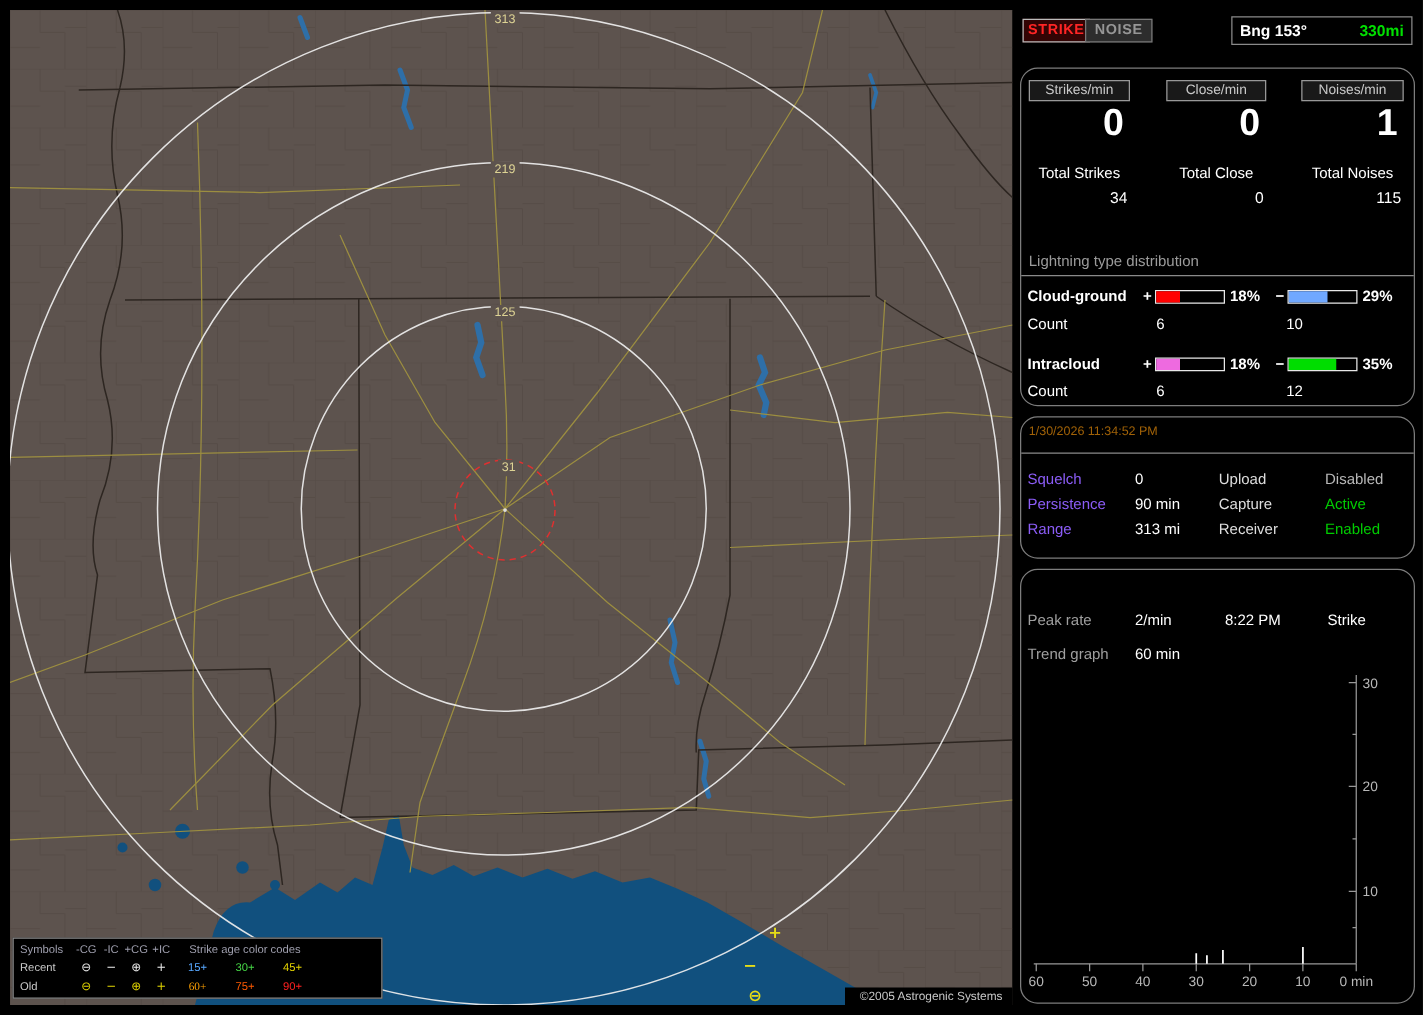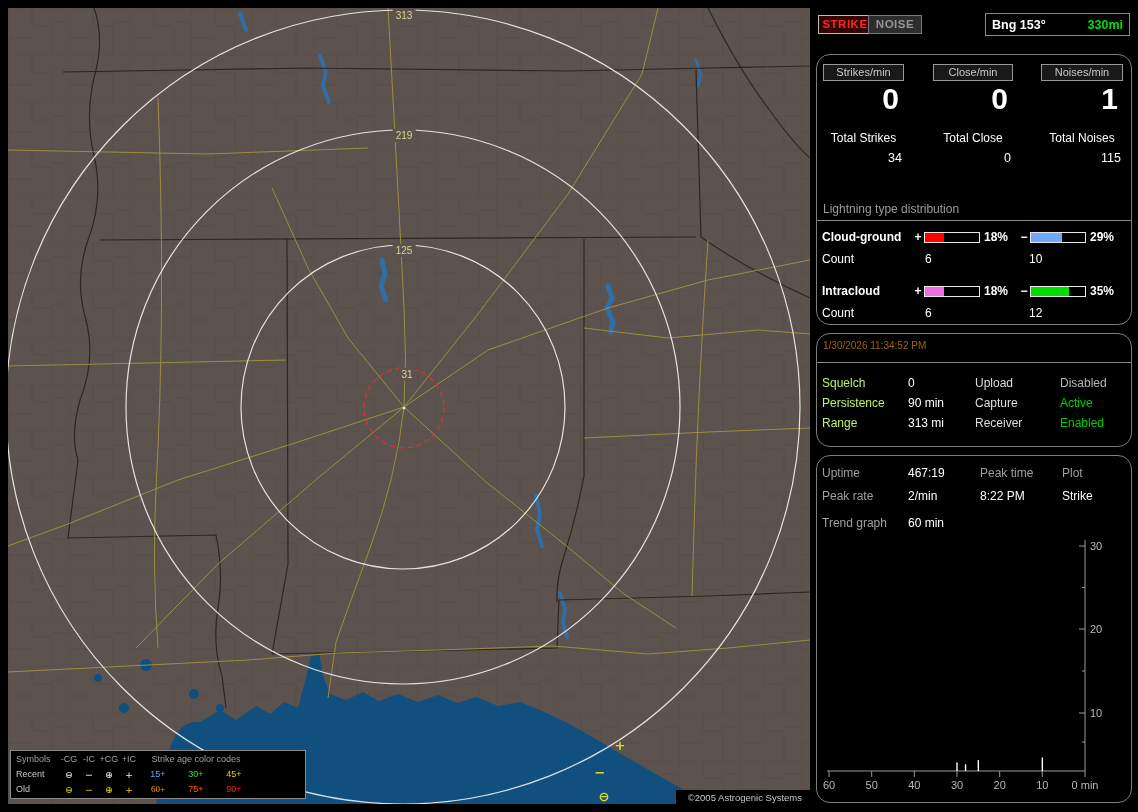--- a/index.html
+++ b/index.html
@@ -63,21 +63,21 @@
   .pct{width:38px;font-weight:bold;color:#fff;font-size:12px;padding-left:4px}
   .count-row{position:absolute;left:5px;display:flex;color:#fff;font-size:12px}
   .cr1{top:197px}.cr2{top:251px}
   .count-label{width:103px}
   .cv1{width:104px}
 
   .datetime{position:absolute;top:6px;left:6px;color:#a16207;font-weight:normal;font-size:10px}
   .hr2{position:absolute;top:28px;left:0;right:0;height:1px;background:#8a8a8a}
   .set-row{position:absolute;left:5px;right:3px;display:flex;font-size:12px;height:18px;align-items:center}
   .sr1{top:40px}.sr2{top:60px}.sr3{top:80px}
-  .sl1{width:86px;color:#bef264}.sv1{width:67px;color:#fff}
+  .sl1{width:86px;color:#8b5cf6}.sv1{width:67px;color:#fff}
   .sl2{width:85px;color:#dedede}.sv2{flex:1;color:#fff}
 
   .st-row{position:absolute;left:5px;right:3px;display:flex;font-size:12px;height:18px;align-items:center}
   .str1{top:8px}.str2{top:31px}
   .stc1{width:86px}.stc2{width:72px}.stc3{width:82px}.stc4{flex:1}
   .st-label{color:#9f9f9f}.st-value{color:#fff}
   .trend-row{position:absolute;top:60px;left:5px;display:flex;font-size:12px}
   .trend-row .sl1{width:86px;color:#9f9f9f}
   .trend-row .tv{color:#fff}
   .trend-svg{position:absolute;left:2px;top:78px}
@@ -284,26 +284,20 @@
       </div>
       <div class="set-row sr3">
         <span class="sl1">Range</span>
         <span class="sv1" style="color: rgb(255, 255, 255);">313 mi</span>
         <span class="sl2">Receiver</span>
         <span class="sv2" style="color: rgb(0, 204, 0);">Enabled</span>
       </div>
     </div>
 
     <div class="panel p-stats">
-      <div class="st-row str1">
-        <span class="stc1 st-label">Uptime</span>
-        <span class="stc2 st-value">467:19</span>
-        <span class="stc3 st-label">Peak time</span>
-        <span class="stc4 st-label">Plot</span>
-      </div>
       <div class="st-row str2">
         <span class="stc1 st-label">Peak rate</span>
         <span class="stc2 st-value">2/min</span>
         <span class="stc3 st-value">8:22 PM</span>
         <span class="stc4 st-value">Strike</span>
       </div>
       <div class="trend-row">
         <span class="sl1">Trend graph</span>
         <span class="tv">60 min</span>
       </div>

